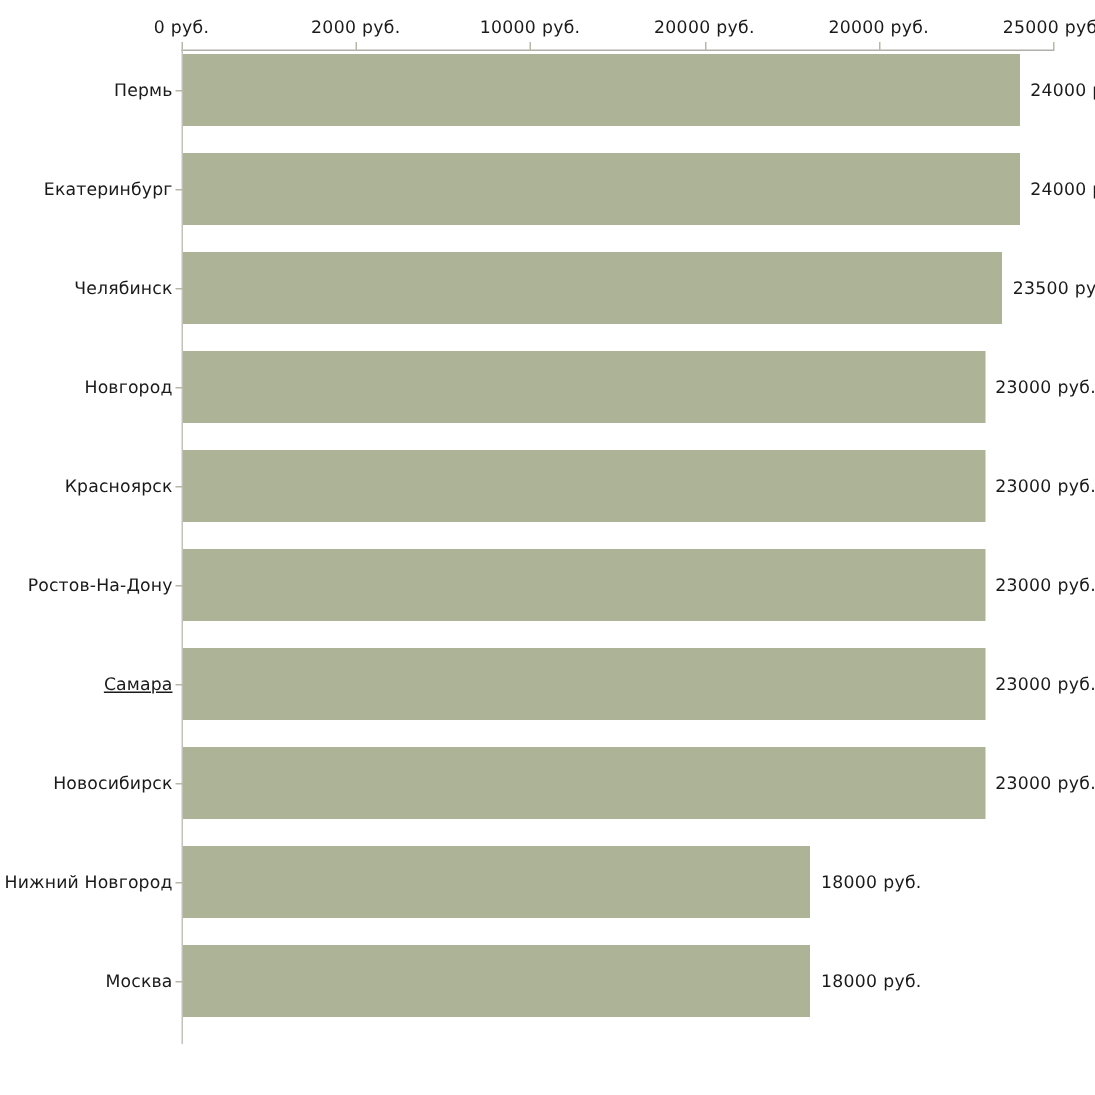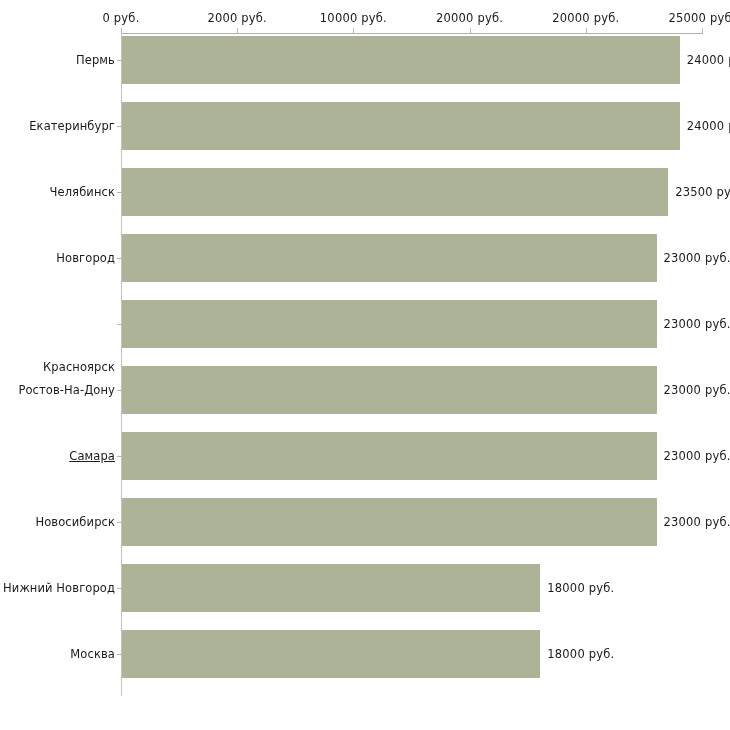--- a/index.html
+++ b/index.html
@@ -124,21 +124,21 @@
     <div id="y-ticks">
         <div class="y-tick" style="top: 60px;"></div>
         <div class="y-tick-label" style="top: 60px;">Пермь</div>
         <div class="y-tick" style="top: 126px;"></div>
         <div class="y-tick-label" style="top: 126px;">Екатеринбург</div>
         <div class="y-tick" style="top: 192px;"></div>
         <div class="y-tick-label" style="top: 192px;">Челябинск</div>
         <div class="y-tick" style="top: 258px;"></div>
         <div class="y-tick-label" style="top: 258px;">Новгород</div>
         <div class="y-tick" style="top: 324px;"></div>
-        <div class="y-tick-label" style="top: 324px; margin-top: 43px;">Красноярск</div>
+        <div class="y-tick-label" style="top: 324px;">Красноярск</div>
         <div class="y-tick" style="top: 390px;"></div>
         <div class="y-tick-label" style="top: 390px;">Ростов-На-Дону</div>
         <div class="y-tick" style="top: 456px;"></div>
         <div class="y-tick-label" style="top: 456px; text-decoration: underline;">Самара</div>
         <div class="y-tick" style="top: 522px;"></div>
         <div class="y-tick-label" style="top: 522px;">Новосибирск</div>
         <div class="y-tick" style="top: 588px;"></div>
         <div class="y-tick-label" style="top: 588px;">Нижний Новгород</div>
         <div class="y-tick" style="top: 654px;"></div>
         <div class="y-tick-label" style="top: 654px;">Москва</div>

